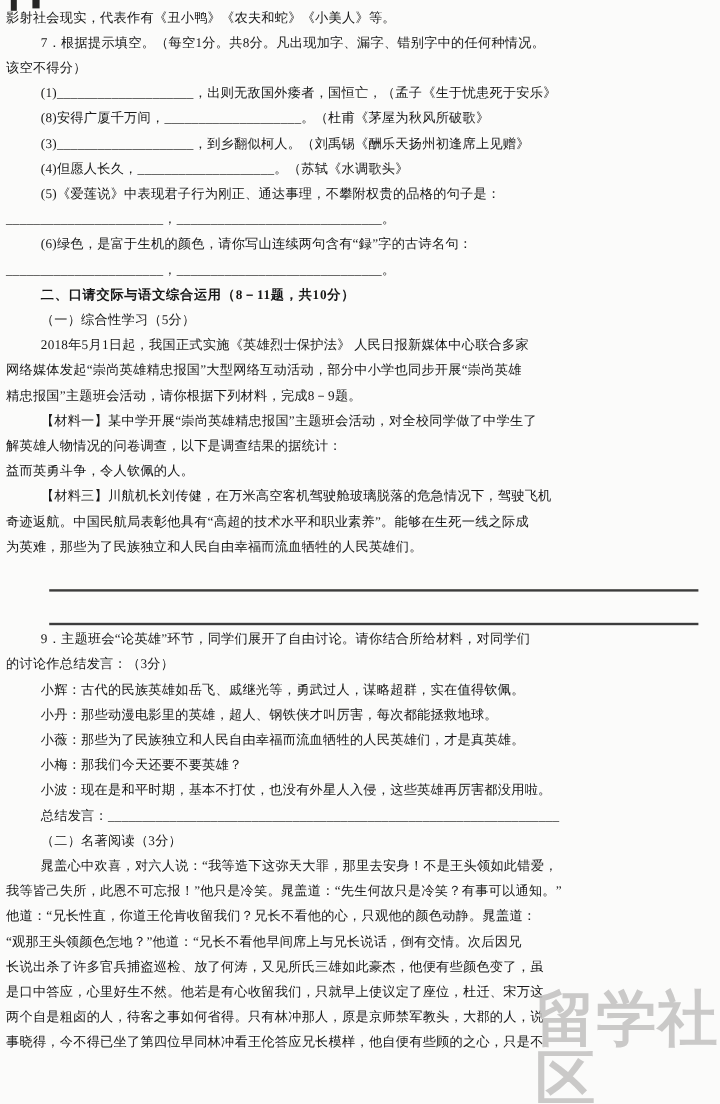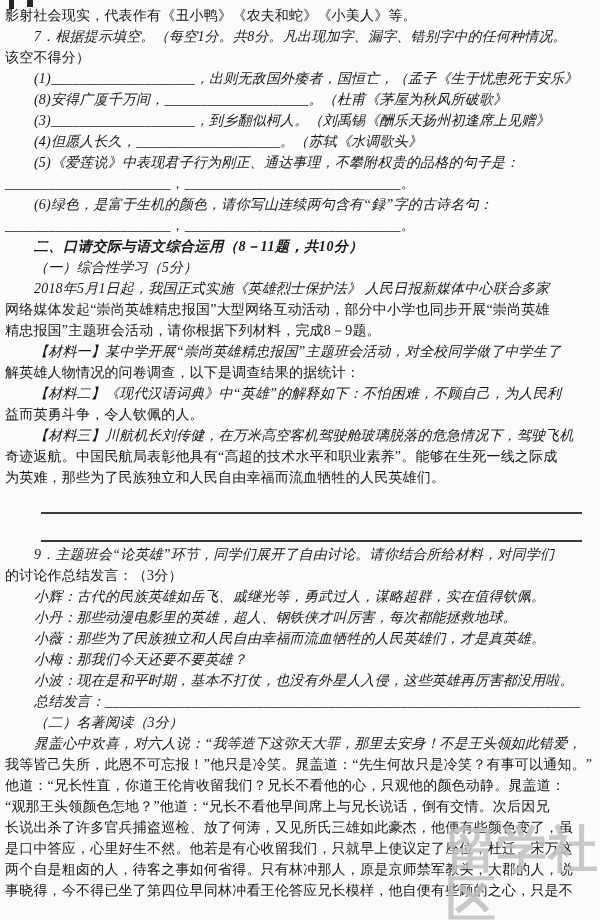--- a/index.html
+++ b/index.html
@@ -6,27 +6,27 @@
   body{
     width:600px;height:920px;
     background:#fbfbfa;
     overflow:hidden;
     position:relative;
     font-family:"Liberation Serif","DejaVu Serif",serif;
     color:#171717;
   }
   #doc{padding:5px 4px 0 5px;}
   .line{
-    font-size:14px;
+    font-size:11px;
     line-height:21px;
     height:21px;
     white-space:nowrap;
     letter-spacing:0.2px;
   }
-  .line.indent{padding-left:29px;font-style:italic;}
+  .line.indent{padding-left:29px;}
   .line.bold{font-weight:bold;letter-spacing:0.6px;}
   .line.hr{
     height:24px;
     border-bottom:2px solid #3c3c3c;
     margin:0 14px 2px 36px;
   }
   .watermark{
     position:absolute;
     left:446px;top:824px;
     z-index:5;
@@ -64,21 +64,20 @@
     <div class="line">_______________________，______________________________。</div>
     <div class="line indent">(6)绿色，是富于生机的颜色，请你写山连续两句含有“録”字的古诗名句：</div>
     <div class="line">_______________________，______________________________。</div>
     <div class="line indent bold">二、口请交际与语文综合运用（8－11题，共10分）</div>
     <div class="line indent">（一）综合性学习（5分）</div>
     <div class="line indent">2018年5月1日起，我国正式实施《英雄烈士保护法》 人民日报新媒体中心联合多家</div>
     <div class="line">网络媒体发起“崇尚英雄精忠报国”大型网络互动活动，部分中小学也同步开展“崇尚英雄</div>
     <div class="line">精忠报国”主题班会活动，请你根据下列材料，完成8－9题。</div>
     <div class="line indent">【材料一】某中学开展“崇尚英雄精忠报国”主题班会活动，对全校同学做了中学生了</div>
     <div class="line">解英雄人物情况的问卷调查，以下是调查结果的据统计：</div>
-    <div class="line indent">【材料二】《现代汉语词典》中“英雄”的解释如下：不怕困难，不顾自己，为人民利</div>
     <div class="line">益而英勇斗争，令人钦佩的人。</div>
     <div class="line indent">【材料三】川航机长刘传健，在万米高空客机驾驶舱玻璃脱落的危急情况下，驾驶飞机</div>
     <div class="line">奇迹返航。中国民航局表彰他具有“高超的技术水平和职业素养”。能够在生死一线之际成</div>
     <div class="line">为英难，那些为了民族独立和人民自由幸福而流血牺牲的人民英雄们。</div>
     <div class="line hr"></div>
     <div class="line hr"></div>
     <div class="line indent">9．主题班会“论英雄”环节，同学们展开了自由讨论。请你结合所给材料，对同学们</div>
     <div class="line">的讨论作总结发言：（3分）</div>
     <div class="line indent">小辉：古代的民族英雄如岳飞、戚继光等，勇武过人，谋略超群，实在值得钦佩。</div>
     <div class="line indent">小丹：那些动漫电影里的英雄，超人、钢铁侠才叫厉害，每次都能拯救地球。</div>

